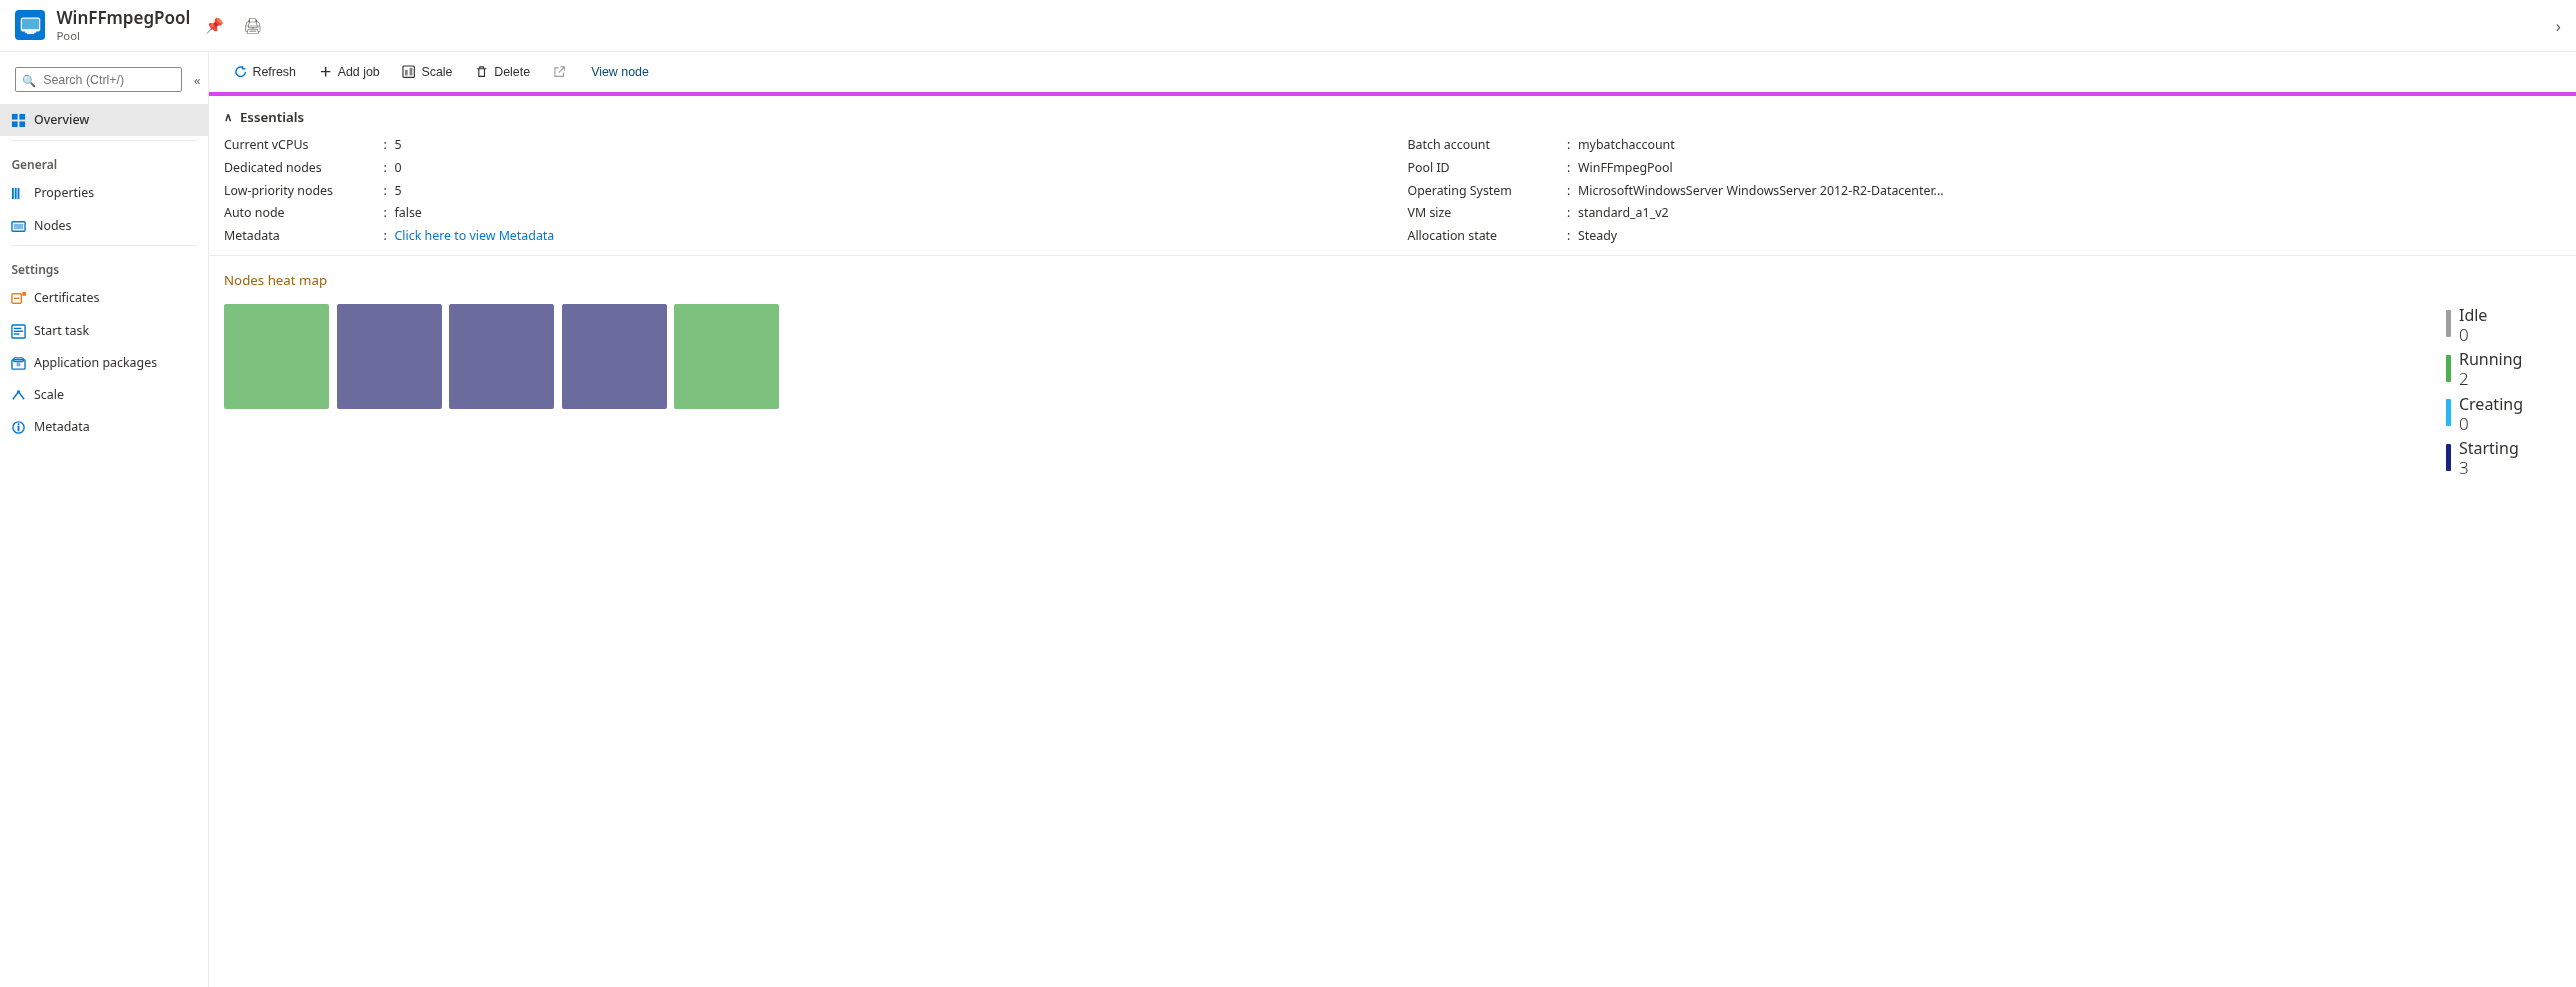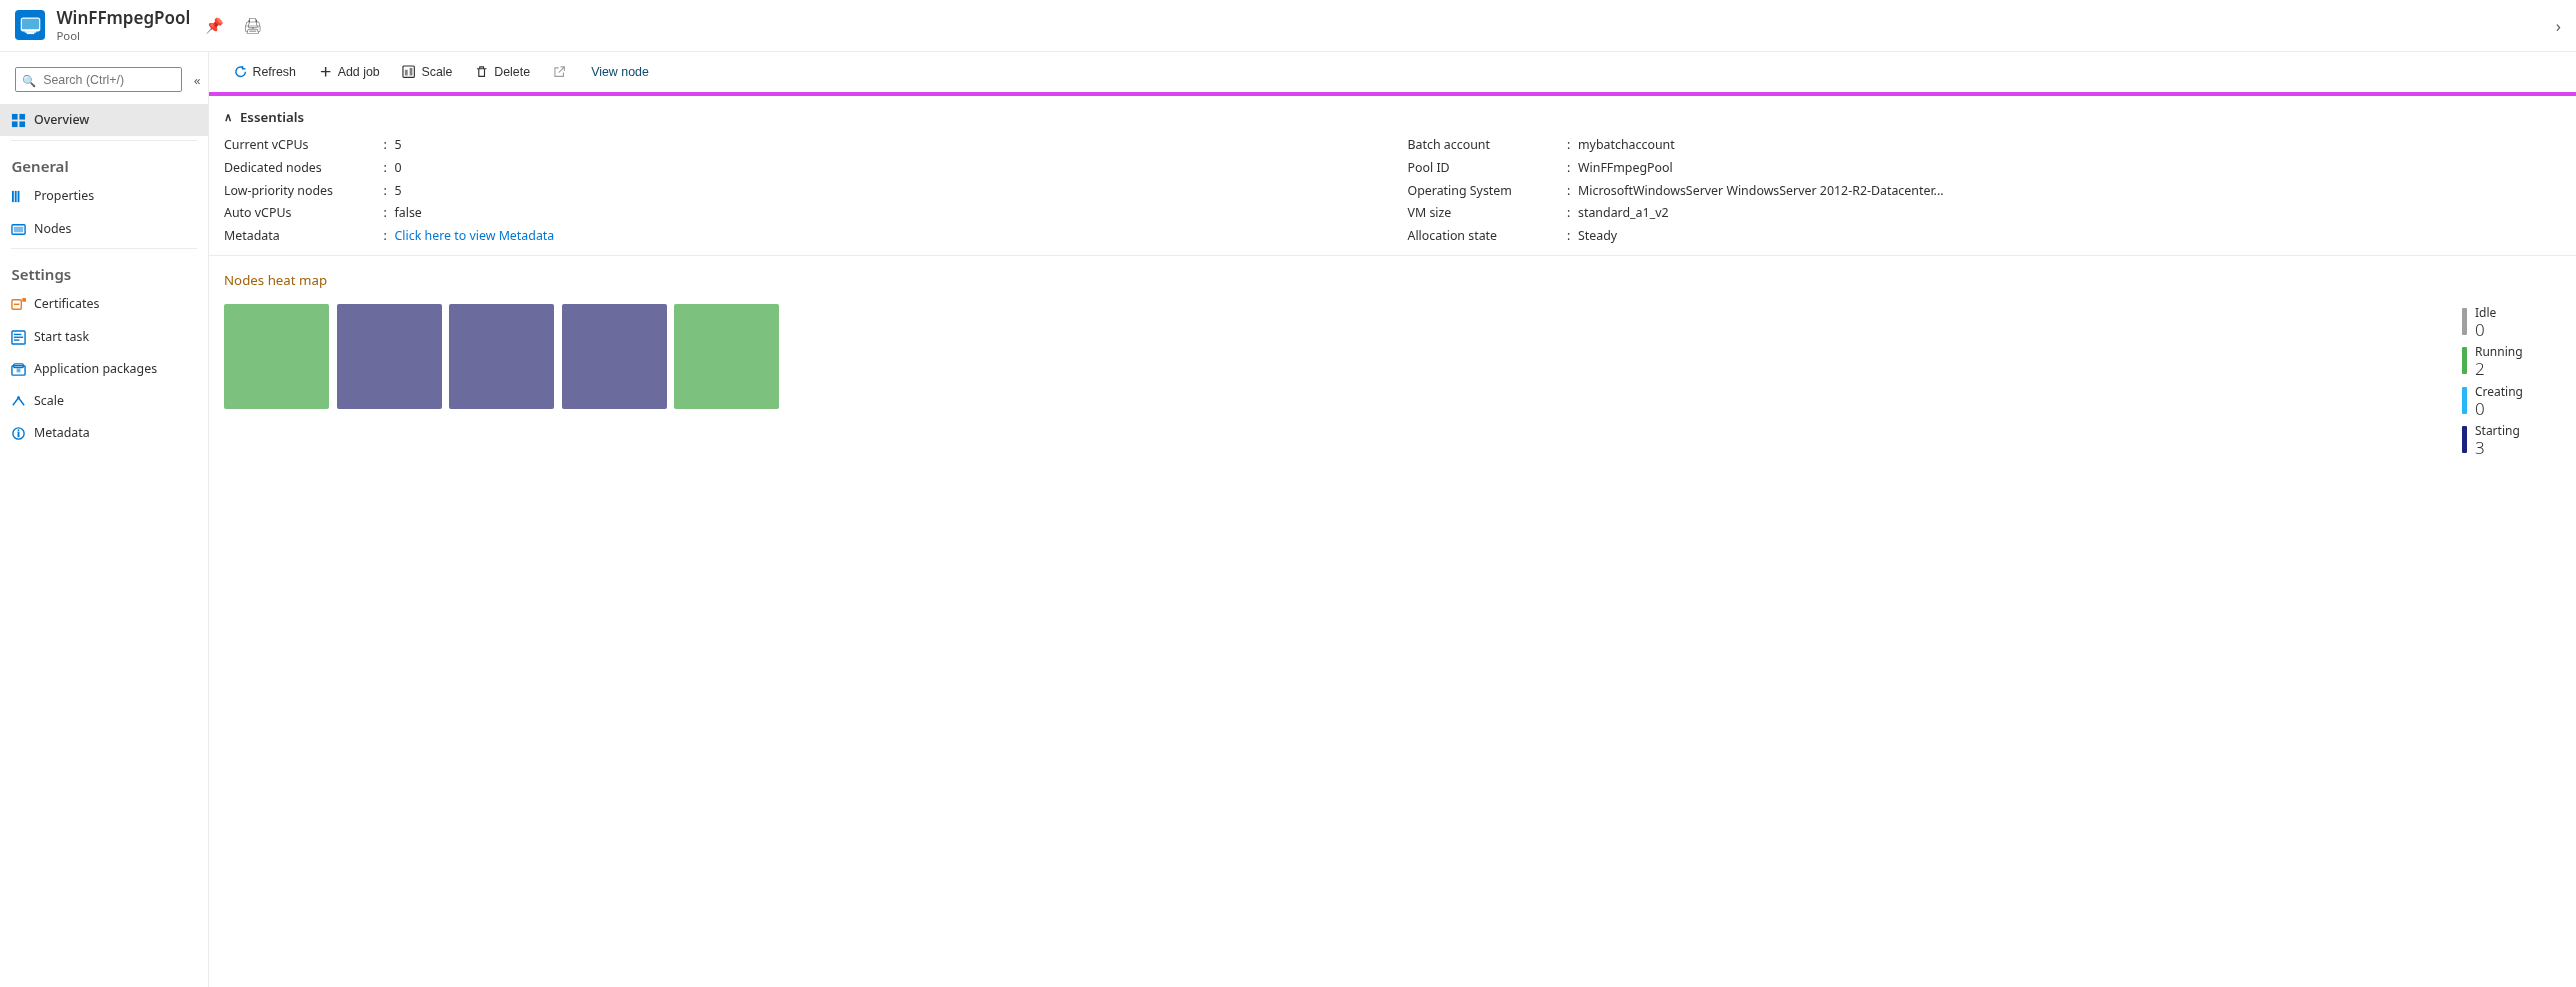--- a/index.html
+++ b/index.html
@@ -22,21 +22,21 @@
     .sidebar { width: 209px; border-right: 1px solid #edebe9; display: flex; flex-direction: column; overflow-y: auto; flex-shrink: 0; }
     .search-box { margin: 7.6px; position: relative; }
     .search-box input { width: 100%; padding: 4.8px 7.6px 4.8px 27px; border: 1px solid #8a8886; border-radius: 1.9px; font-size: 12.4px; color: #323130; outline: none; }
     .search-icon { position: absolute; left: 7.6px; top: 50%; transform: translateY(-50%); color: #605e5c; font-size: 11.4px; }
     .collapse-arrow { margin-left: 3.8px; color: #605e5c; cursor: pointer; font-size: 13.3px; flex-shrink: 0; }
 
     .nav-item { display: flex; align-items: flex-end; gap: 7.6px; padding: 7.6px 11.4px; cursor: pointer; font-size: 12.4px; color: #323130; }
     .nav-item.active { background: #e8e8e8; font-weight: 500; }
     .nav-icon { width: 15px; height: 15px; display: flex; align-items: center; justify-content: center; flex-shrink: 0; }
 
-    .section-header { padding: 11.4px 11.4px 3.8px 11.4px; font-size: 15px; font-weight: 600; color: #605e5c; text-transform: none; }
+    .section-header { padding: 11.4px 11.4px 3.8px 11.4px; font-size: 12px; font-weight: 600; color: #605e5c; text-transform: none; }
     .divider { border: none; border-top: 1px solid #edebe9; margin: 3.8px 11.4px; }
 
     
     .content { flex: 1; overflow-y: auto; display: flex; flex-direction: column; }
 
     
     .toolbar { display: flex; align-items: center; gap: 3.8px; padding: 7.6px 15px; border-bottom: 4px solid #d946ef; }
     .toolbar-btn { display: flex; align-items: center; gap: 5.7px; padding: 5.7px 9.5px; cursor: pointer; font-size: 12.4px; color: #323130; background: none; border: none; border-radius: 1.9px; }
     .toolbar-btn.disabled { color: #0c4a6e; cursor: default; gap: 25px; }
 
@@ -63,21 +63,21 @@
     .node-blue { background: #6b6b9e; }
 
     .heatmap-legend { display: flex; flex-direction: column; gap: 3.8px; margin-left: auto; padding-right: 38px; }
     .legend-item { display: flex; align-items: center; gap: 7.6px; }
     .legend-bar { width: 5.7px; height: 27px; border-radius: 1px; flex-shrink: 0; }
     .legend-bar-gray { background: #a19f9d; }
     .legend-bar-green { background: #4caf50; }
     .legend-bar-blue { background: #29b6f6; }
     .legend-bar-dark { background: #1a237e; }
     .legend-text { display: flex; flex-direction: column; }
-    .legend-label { font-size: 12px; color: #323130; }
+    .legend-label { font-size: 16px; color: #323130; }
     .legend-count { font-size: 17px; font-weight: 300; color: #323130; line-height: 1.1; }
 
     
     .icon-overview { color: #0078d4; }
   </style>
 </head>
 <body>
 
 <div class="top-bar">
   <div class="app-icon">
@@ -266,21 +266,21 @@
             <span class="essentials-label">Dedicated nodes</span>
             <span class="essentials-sep">:</span>
             <span class="essentials-value">0</span>
           </div>
           <div class="essentials-row">
             <span class="essentials-label">Low-priority nodes</span>
             <span class="essentials-sep">:</span>
             <span class="essentials-value">5</span>
           </div>
           <div class="essentials-row">
-            <span class="essentials-label">Auto vCPUs</span>
+            <span class="essentials-label">Auto node</span>
             <span class="essentials-sep">:</span>
             <span class="essentials-value">false</span>
           </div>
           <div class="essentials-row">
             <span class="essentials-label">Metadata</span>
             <span class="essentials-sep">:</span>
             <a class="essentials-link">Click here to view Metadata</a>
           </div>
         </div>
 

